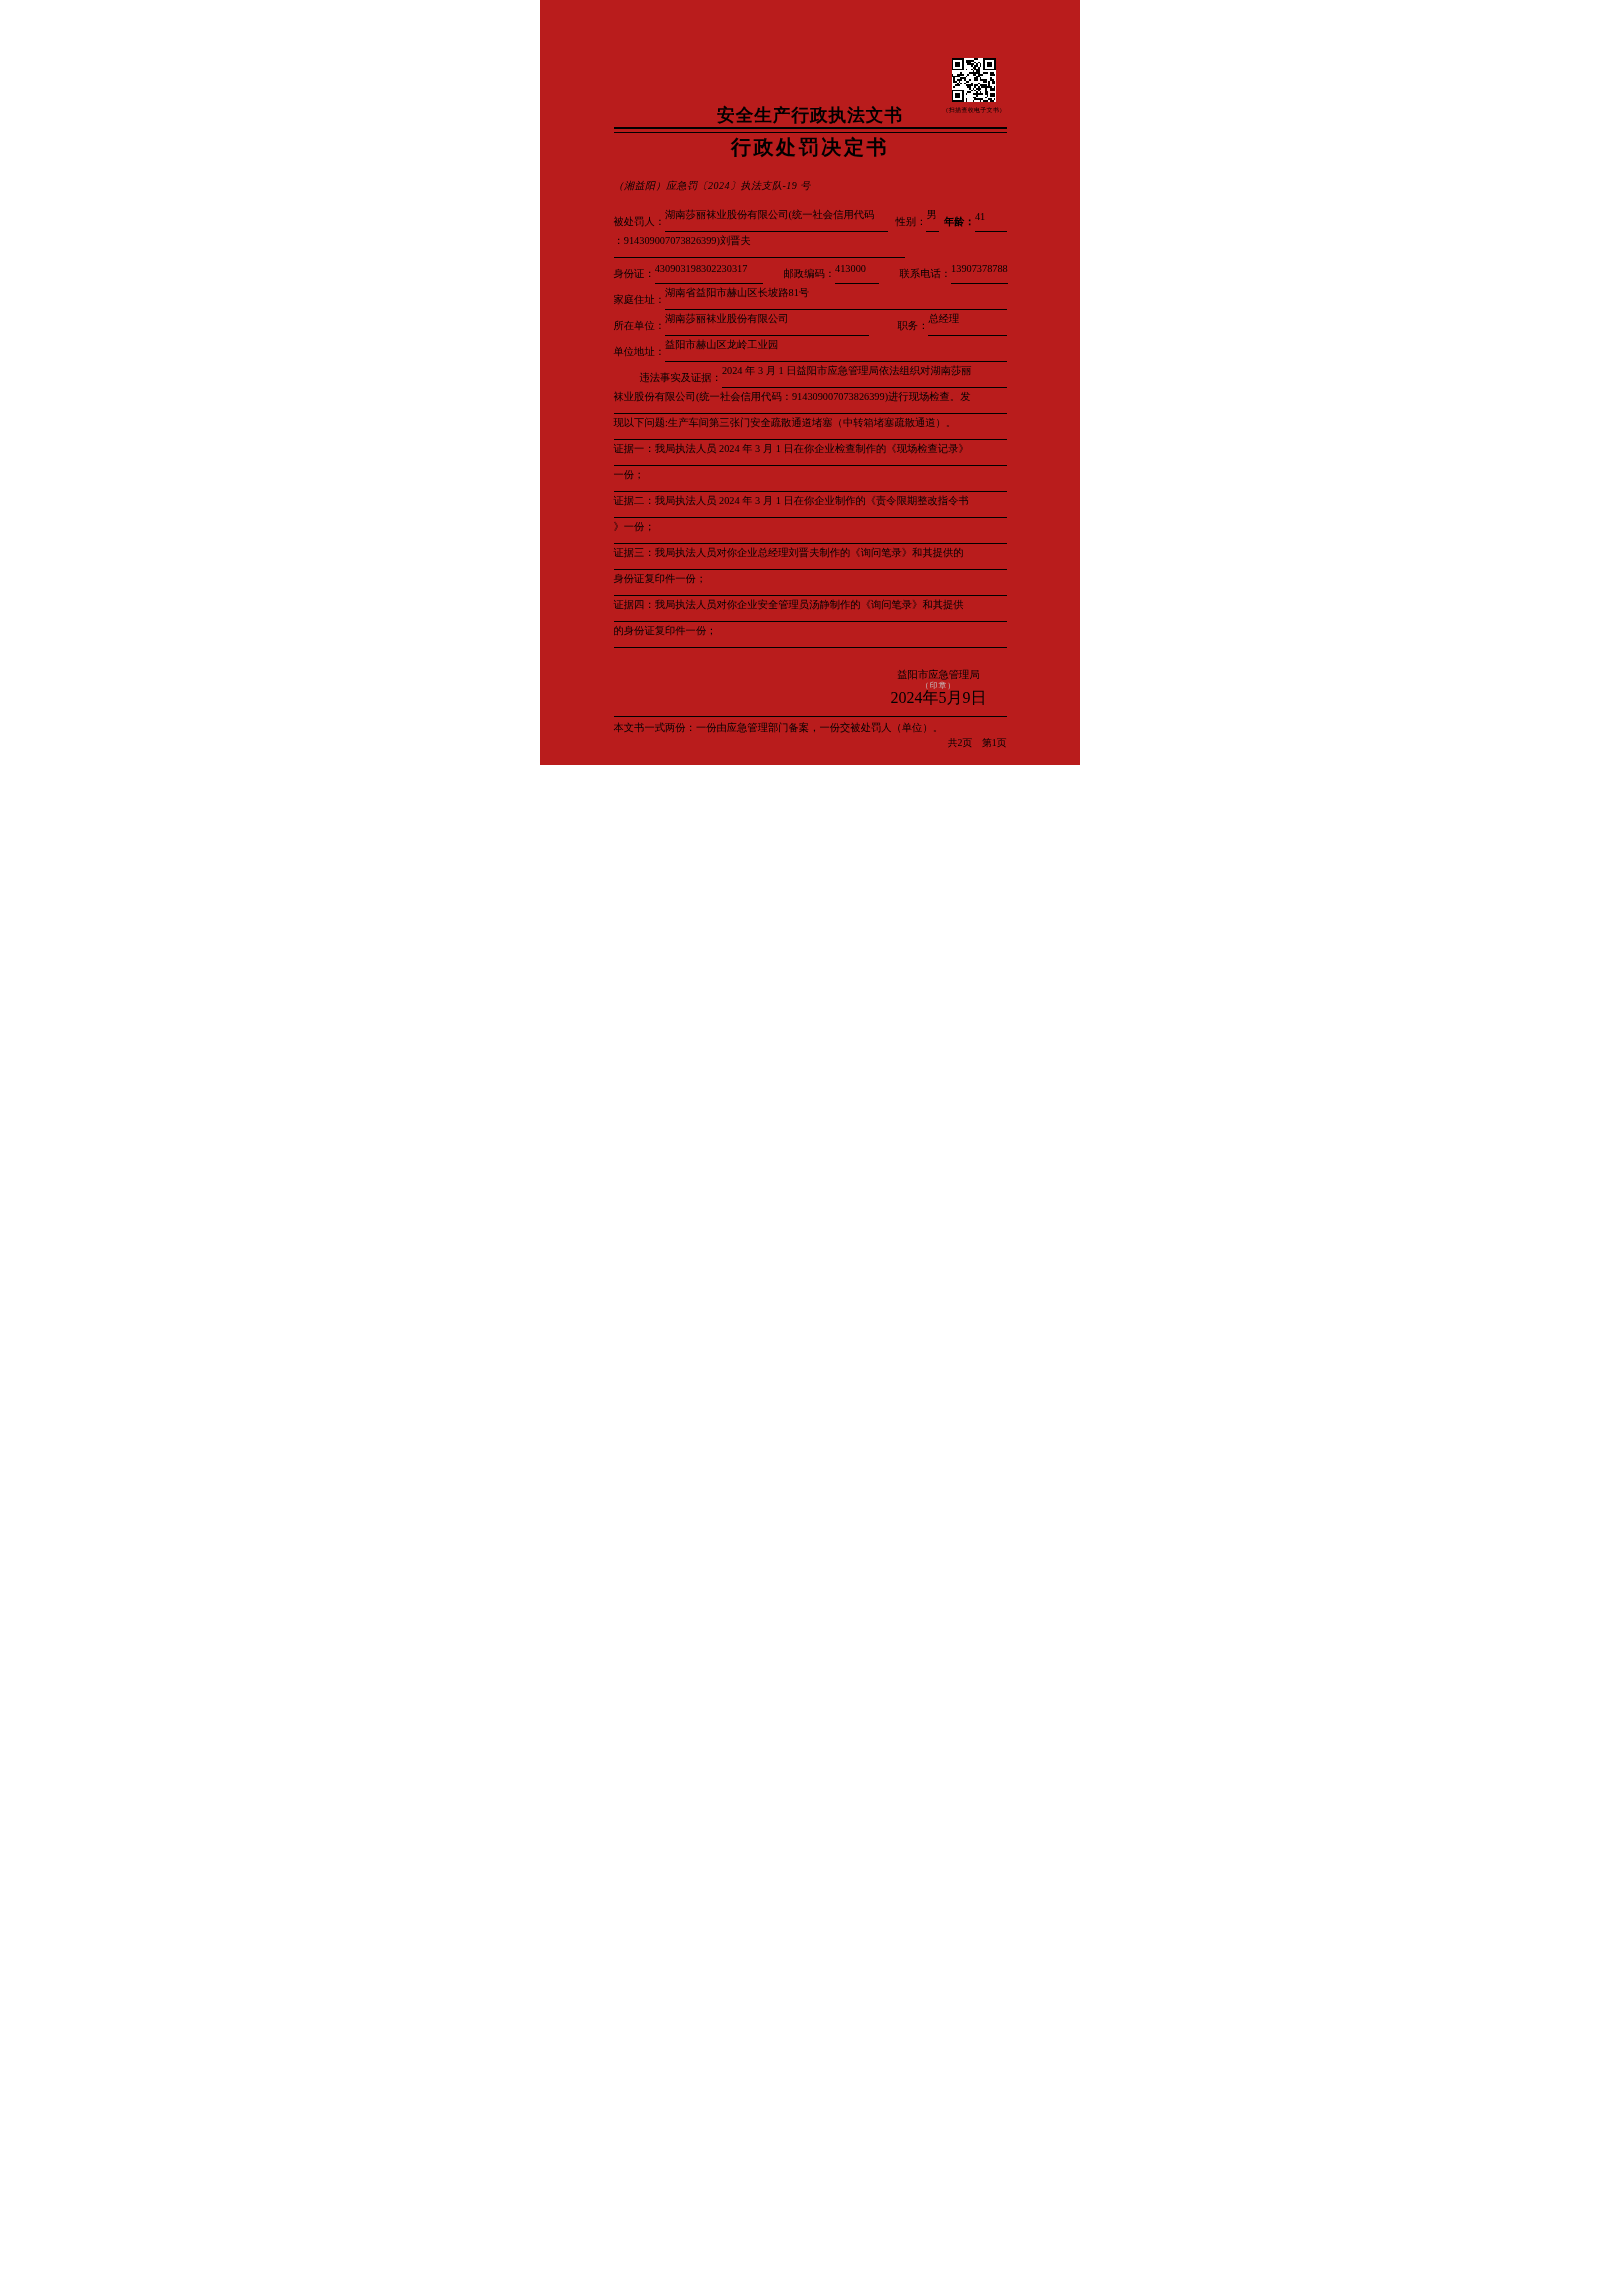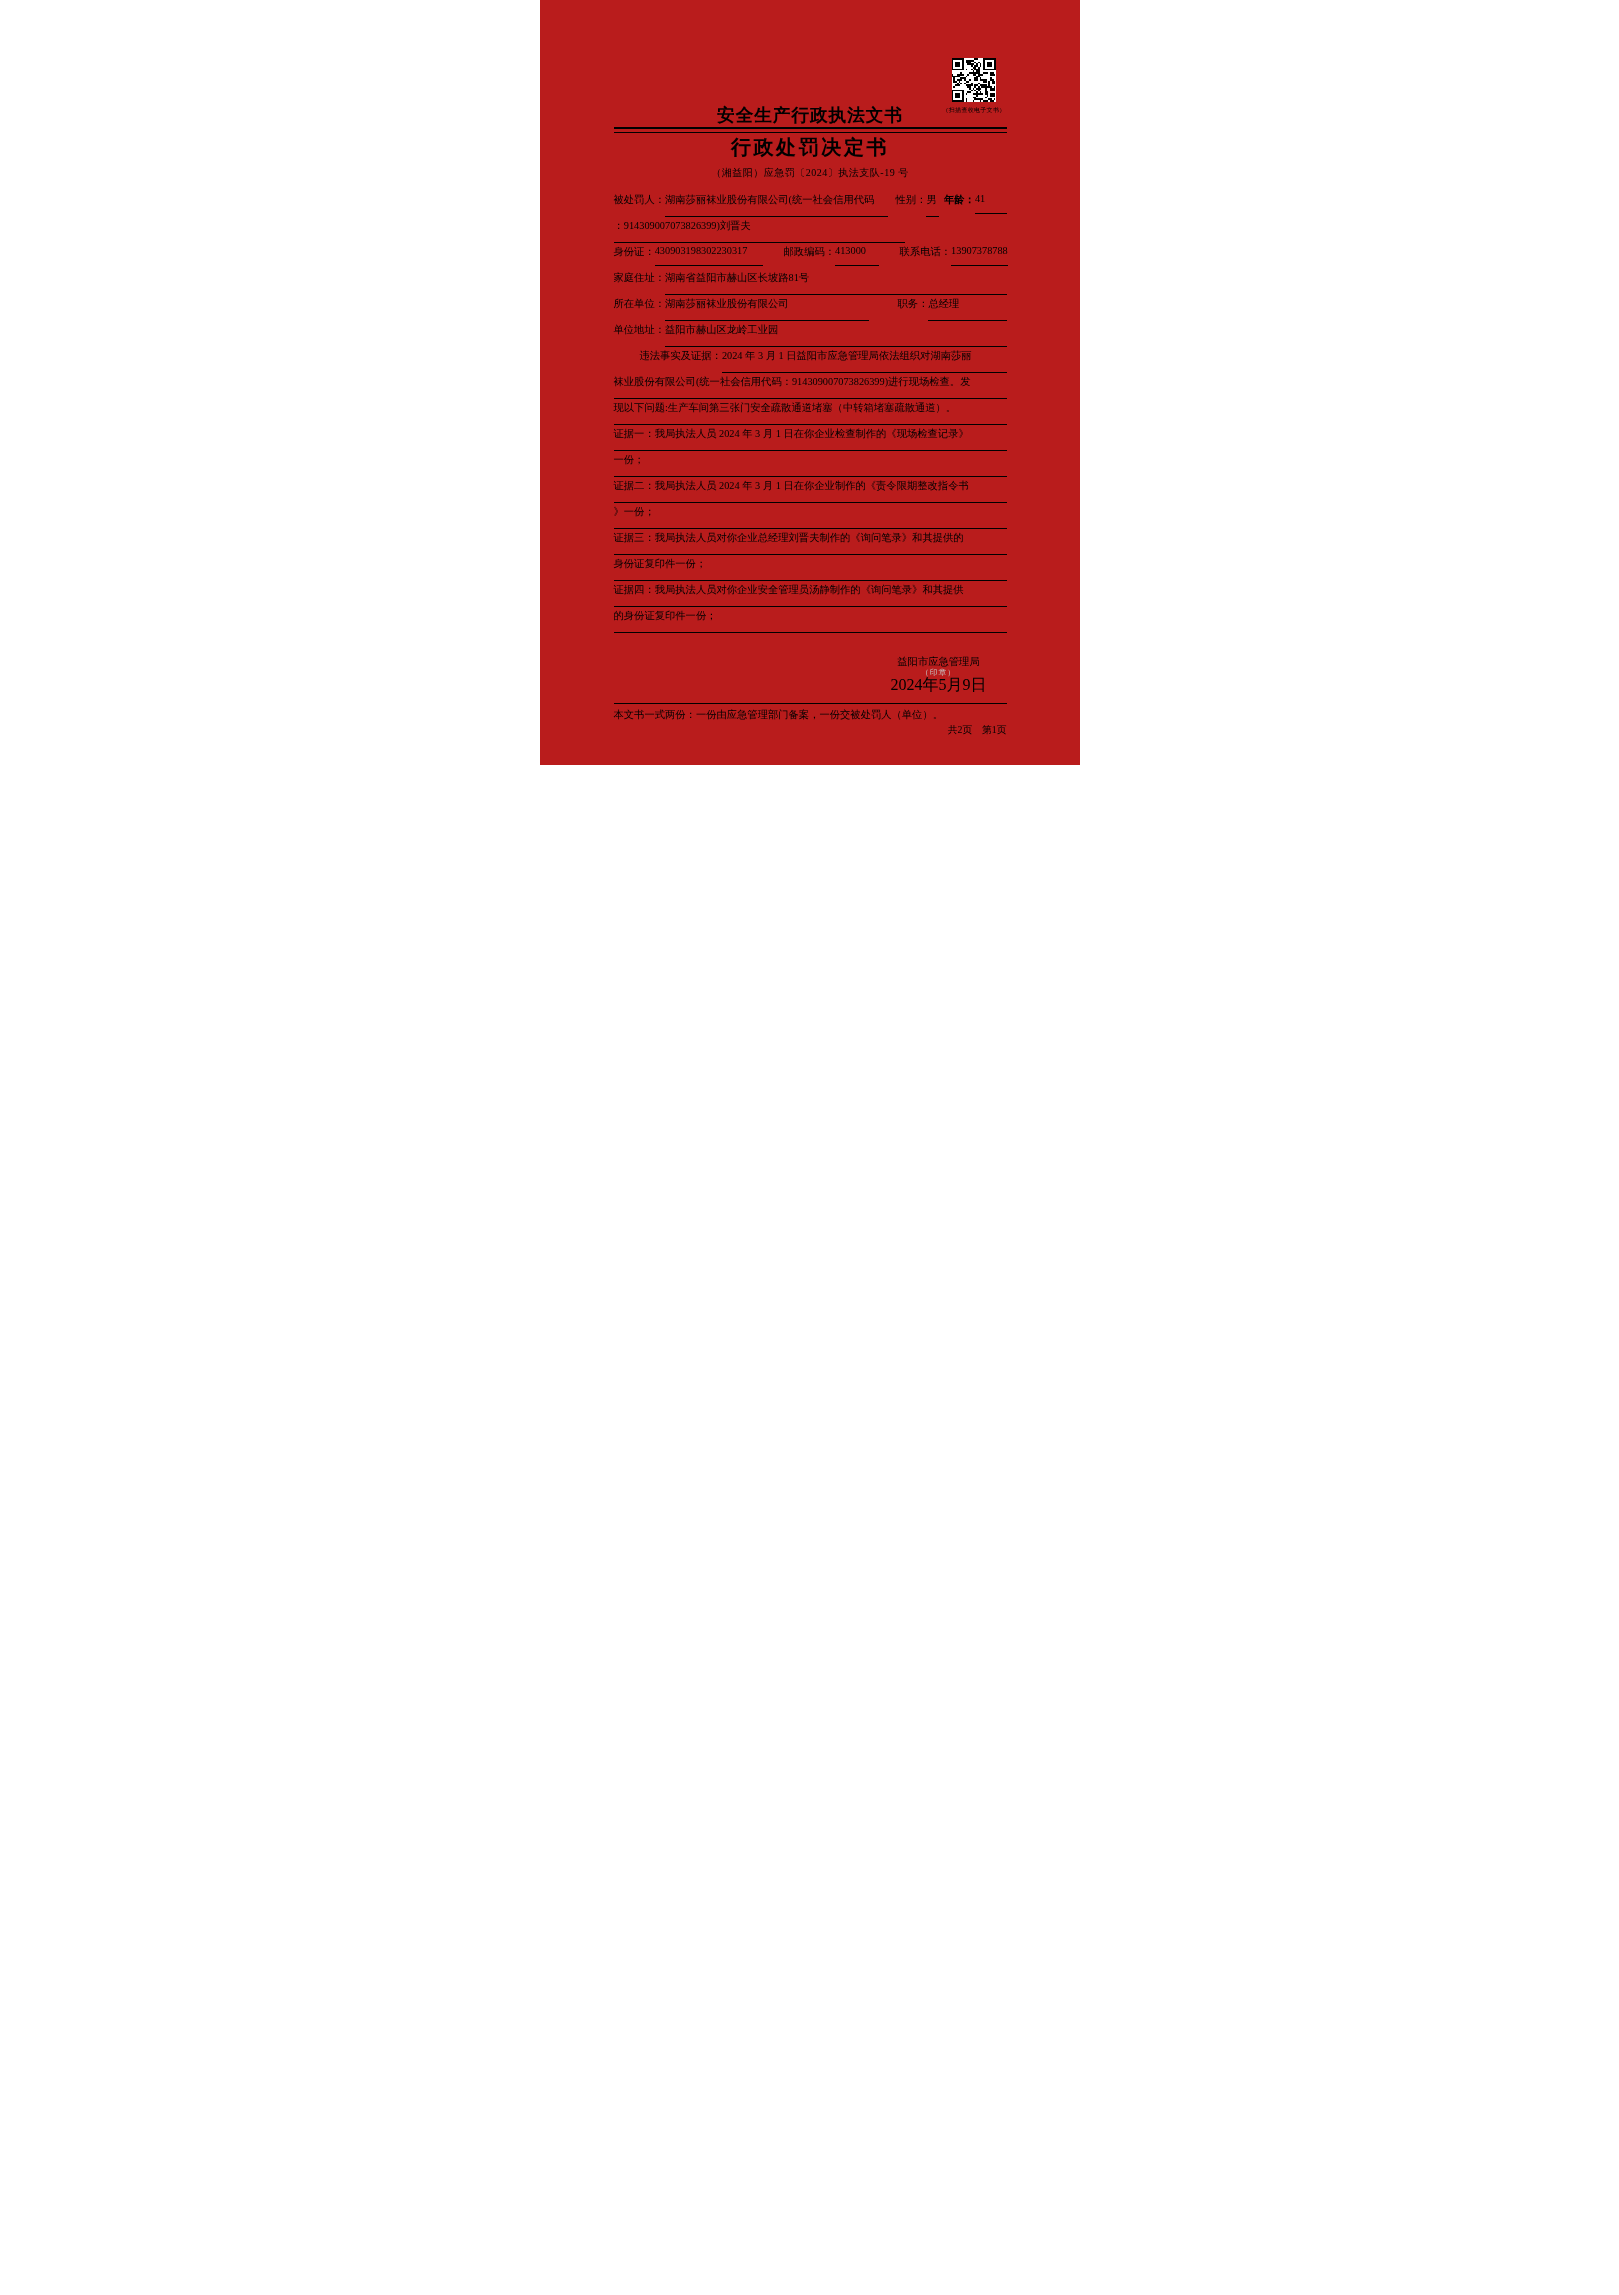--- a/index.html
+++ b/index.html
@@ -23,25 +23,25 @@
   .fp{position:absolute;width:12.4px;height:12.4px;background:#000;}
   .fp::before{content:"";position:absolute;inset:1.8px;background:#fff;}
   .fp::after{content:"";position:absolute;inset:3.6px;background:#000;}
   .fp.tl{top:0;left:0;} .fp.tr{top:0;right:0;} .fp.bl{bottom:0;left:0;}
   .qr-caption{margin-top:3.6px;font-size:6px;letter-spacing:0.3px;white-space:nowrap;}
 
   
   .doc-set-title{margin-top:105px;font-size:17.6px;line-height:20.7px;font-weight:900;text-align:center;letter-spacing:1px;}
   .rule-double{margin-top:1.6px;height:3.1px;border-top:2.1px solid #000;border-bottom:1.6px solid #000;}
   .doc-title{margin-top:4.7px;font-size:20px;line-height:19px;font-weight:900;text-align:center;letter-spacing:2.6px;}
-  .doc-no{margin-top:10px;font-size:10px;line-height:12.4px;text-align:center;letter-spacing:0.5px;}
+  .doc-no{margin-top:23px;font-size:10px;line-height:12.4px;letter-spacing:0.5px;font-style:italic;}
 
   
   .body{margin-top:13.4px;font-size:10.3px;}
-  .line{height:26px;display:flex;align-items:flex-start;white-space:nowrap;}
+  .line{height:26px;display:flex;align-items:flex-end;white-space:nowrap;}
   .lbl{padding-bottom:2.6px;flex:0 0 auto;}
   .u{border-bottom:1.6px solid #000;padding-bottom:9px;flex:0 0 auto;}
   .grow{flex:1 1 auto;}
   .indent{padding-left:26px;}
   .w563{width:291px;} .pr25{padding-right:13px;} .pr26{padding-right:13.4px;}
   .pr30{padding-right:15.5px;} .pr155{padding-right:80px;} .pr4{padding-right:2.1px;}
   .ml10{margin-left:5.2px;font-weight:bold;} .ml15{margin-left:7.8px;}
   .ml40{margin-left:20.7px;} .ml56{margin-left:29px;}
 
   

